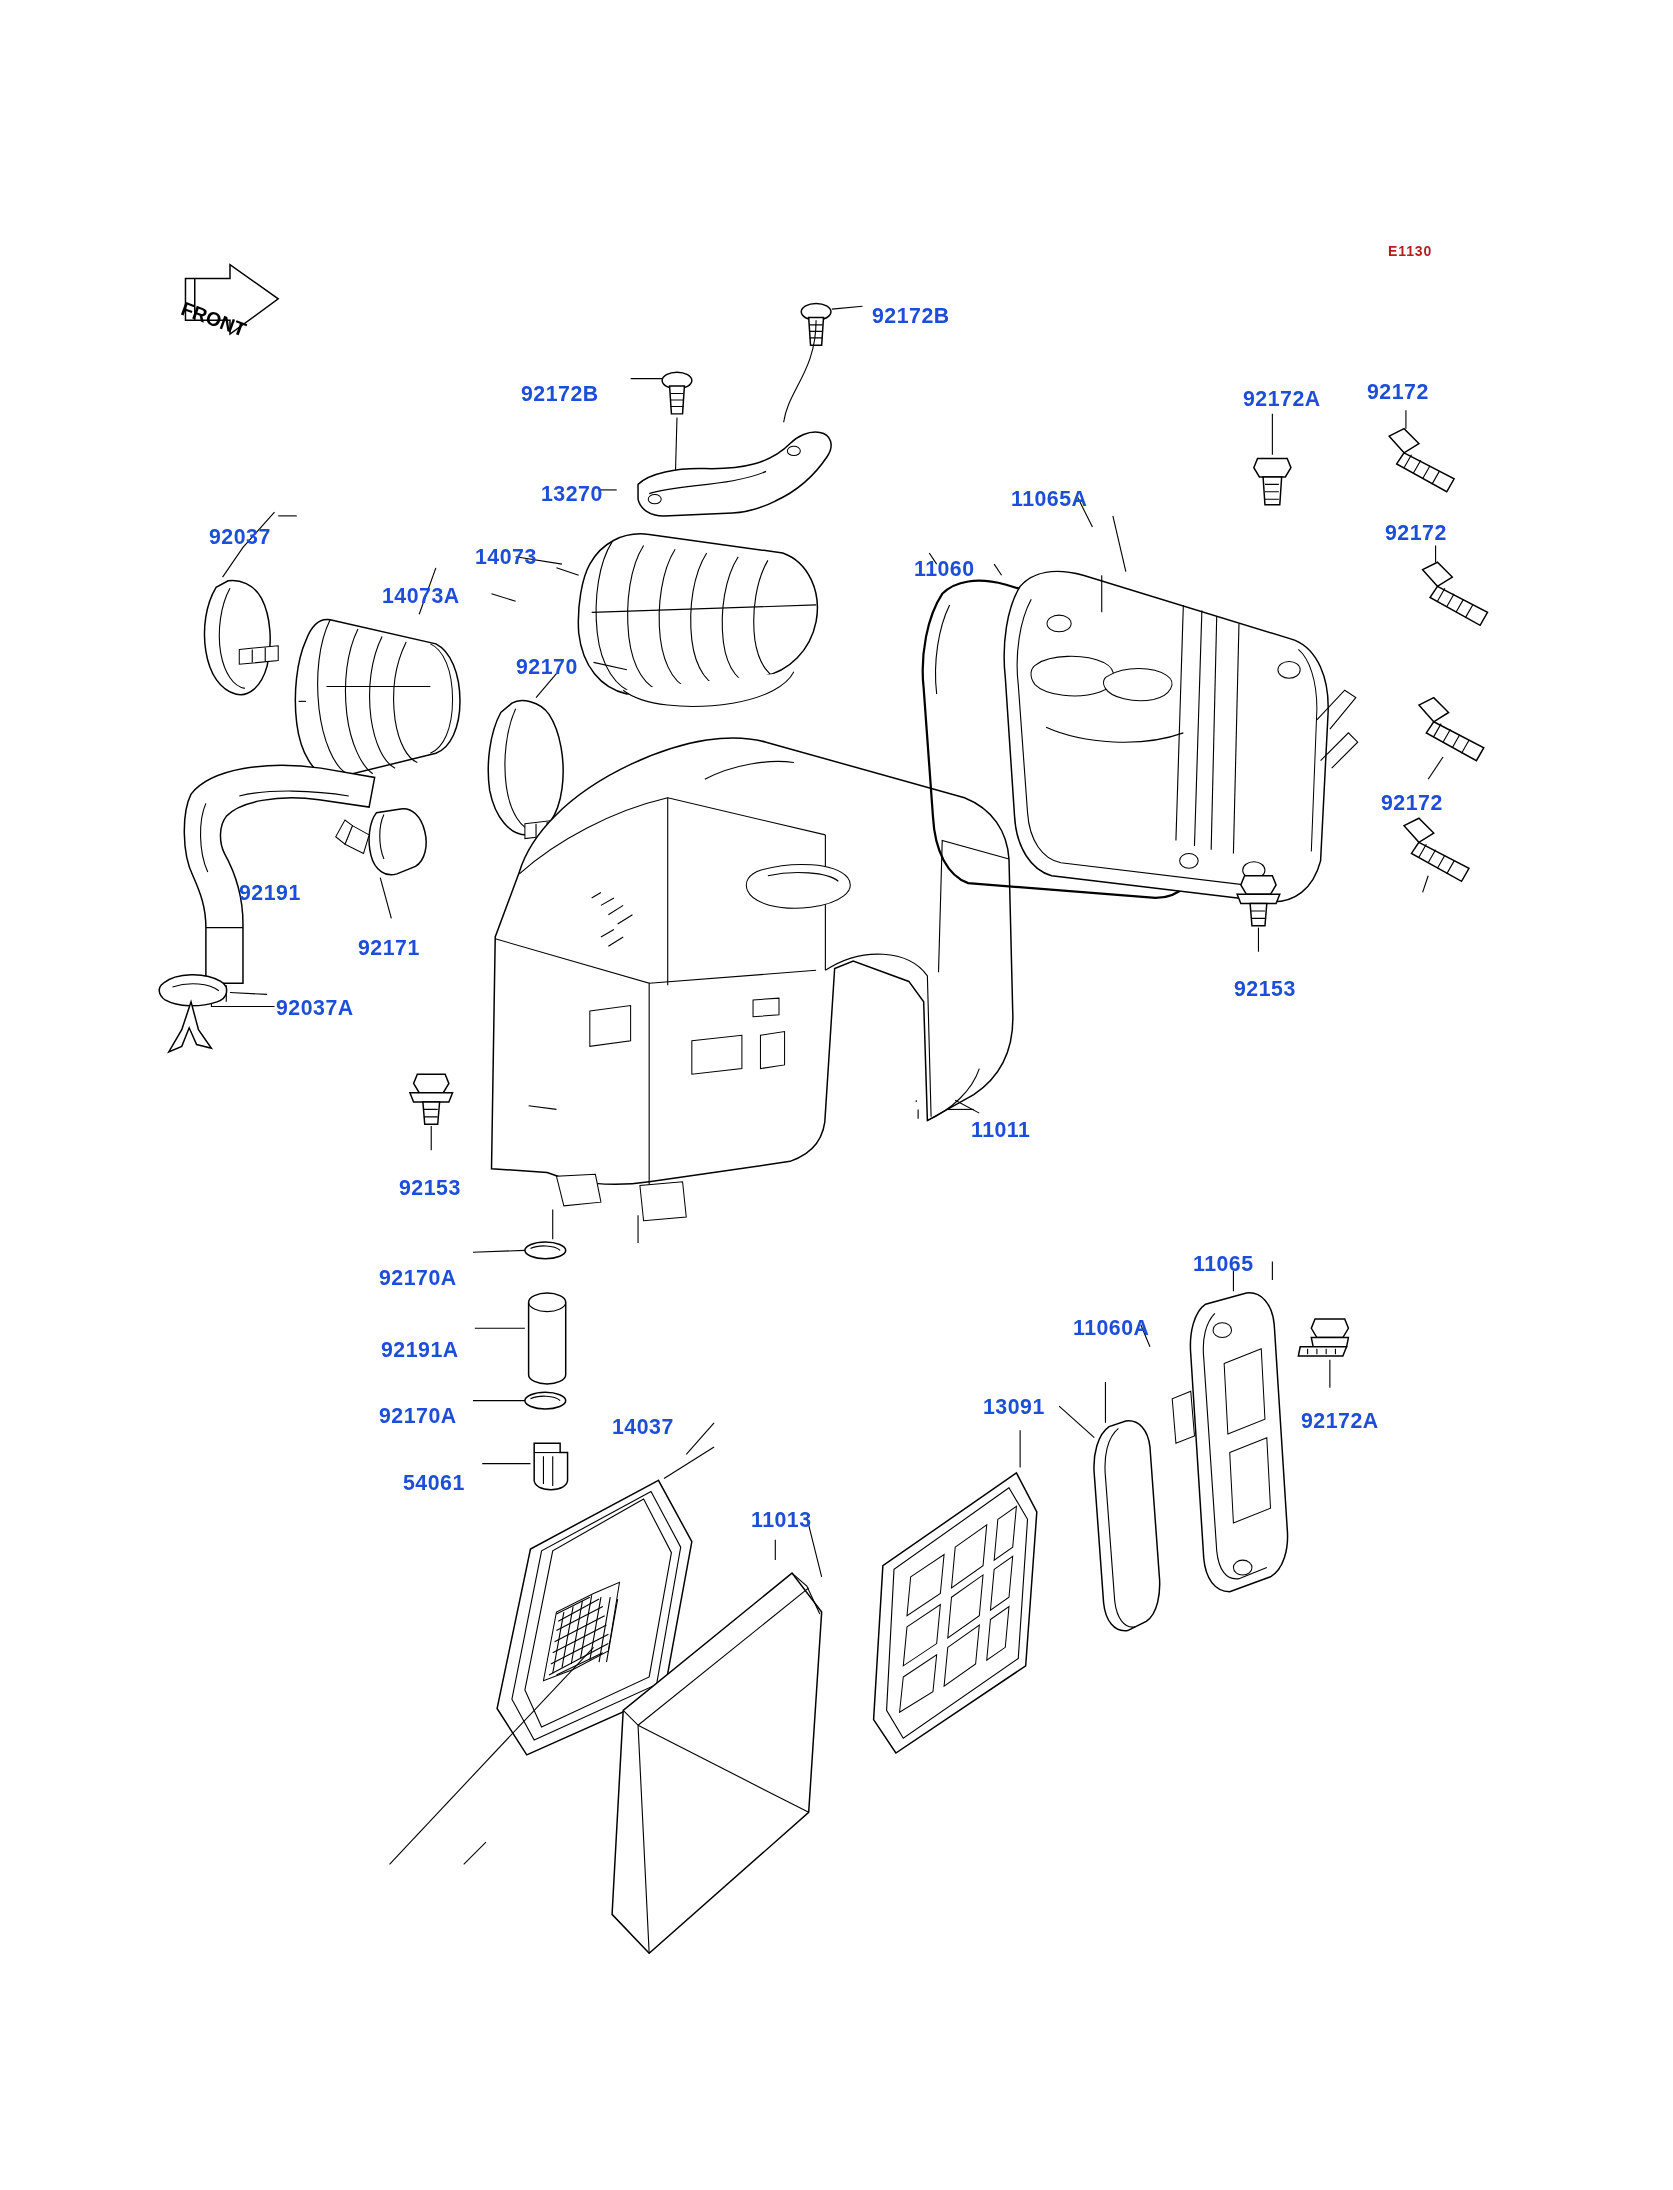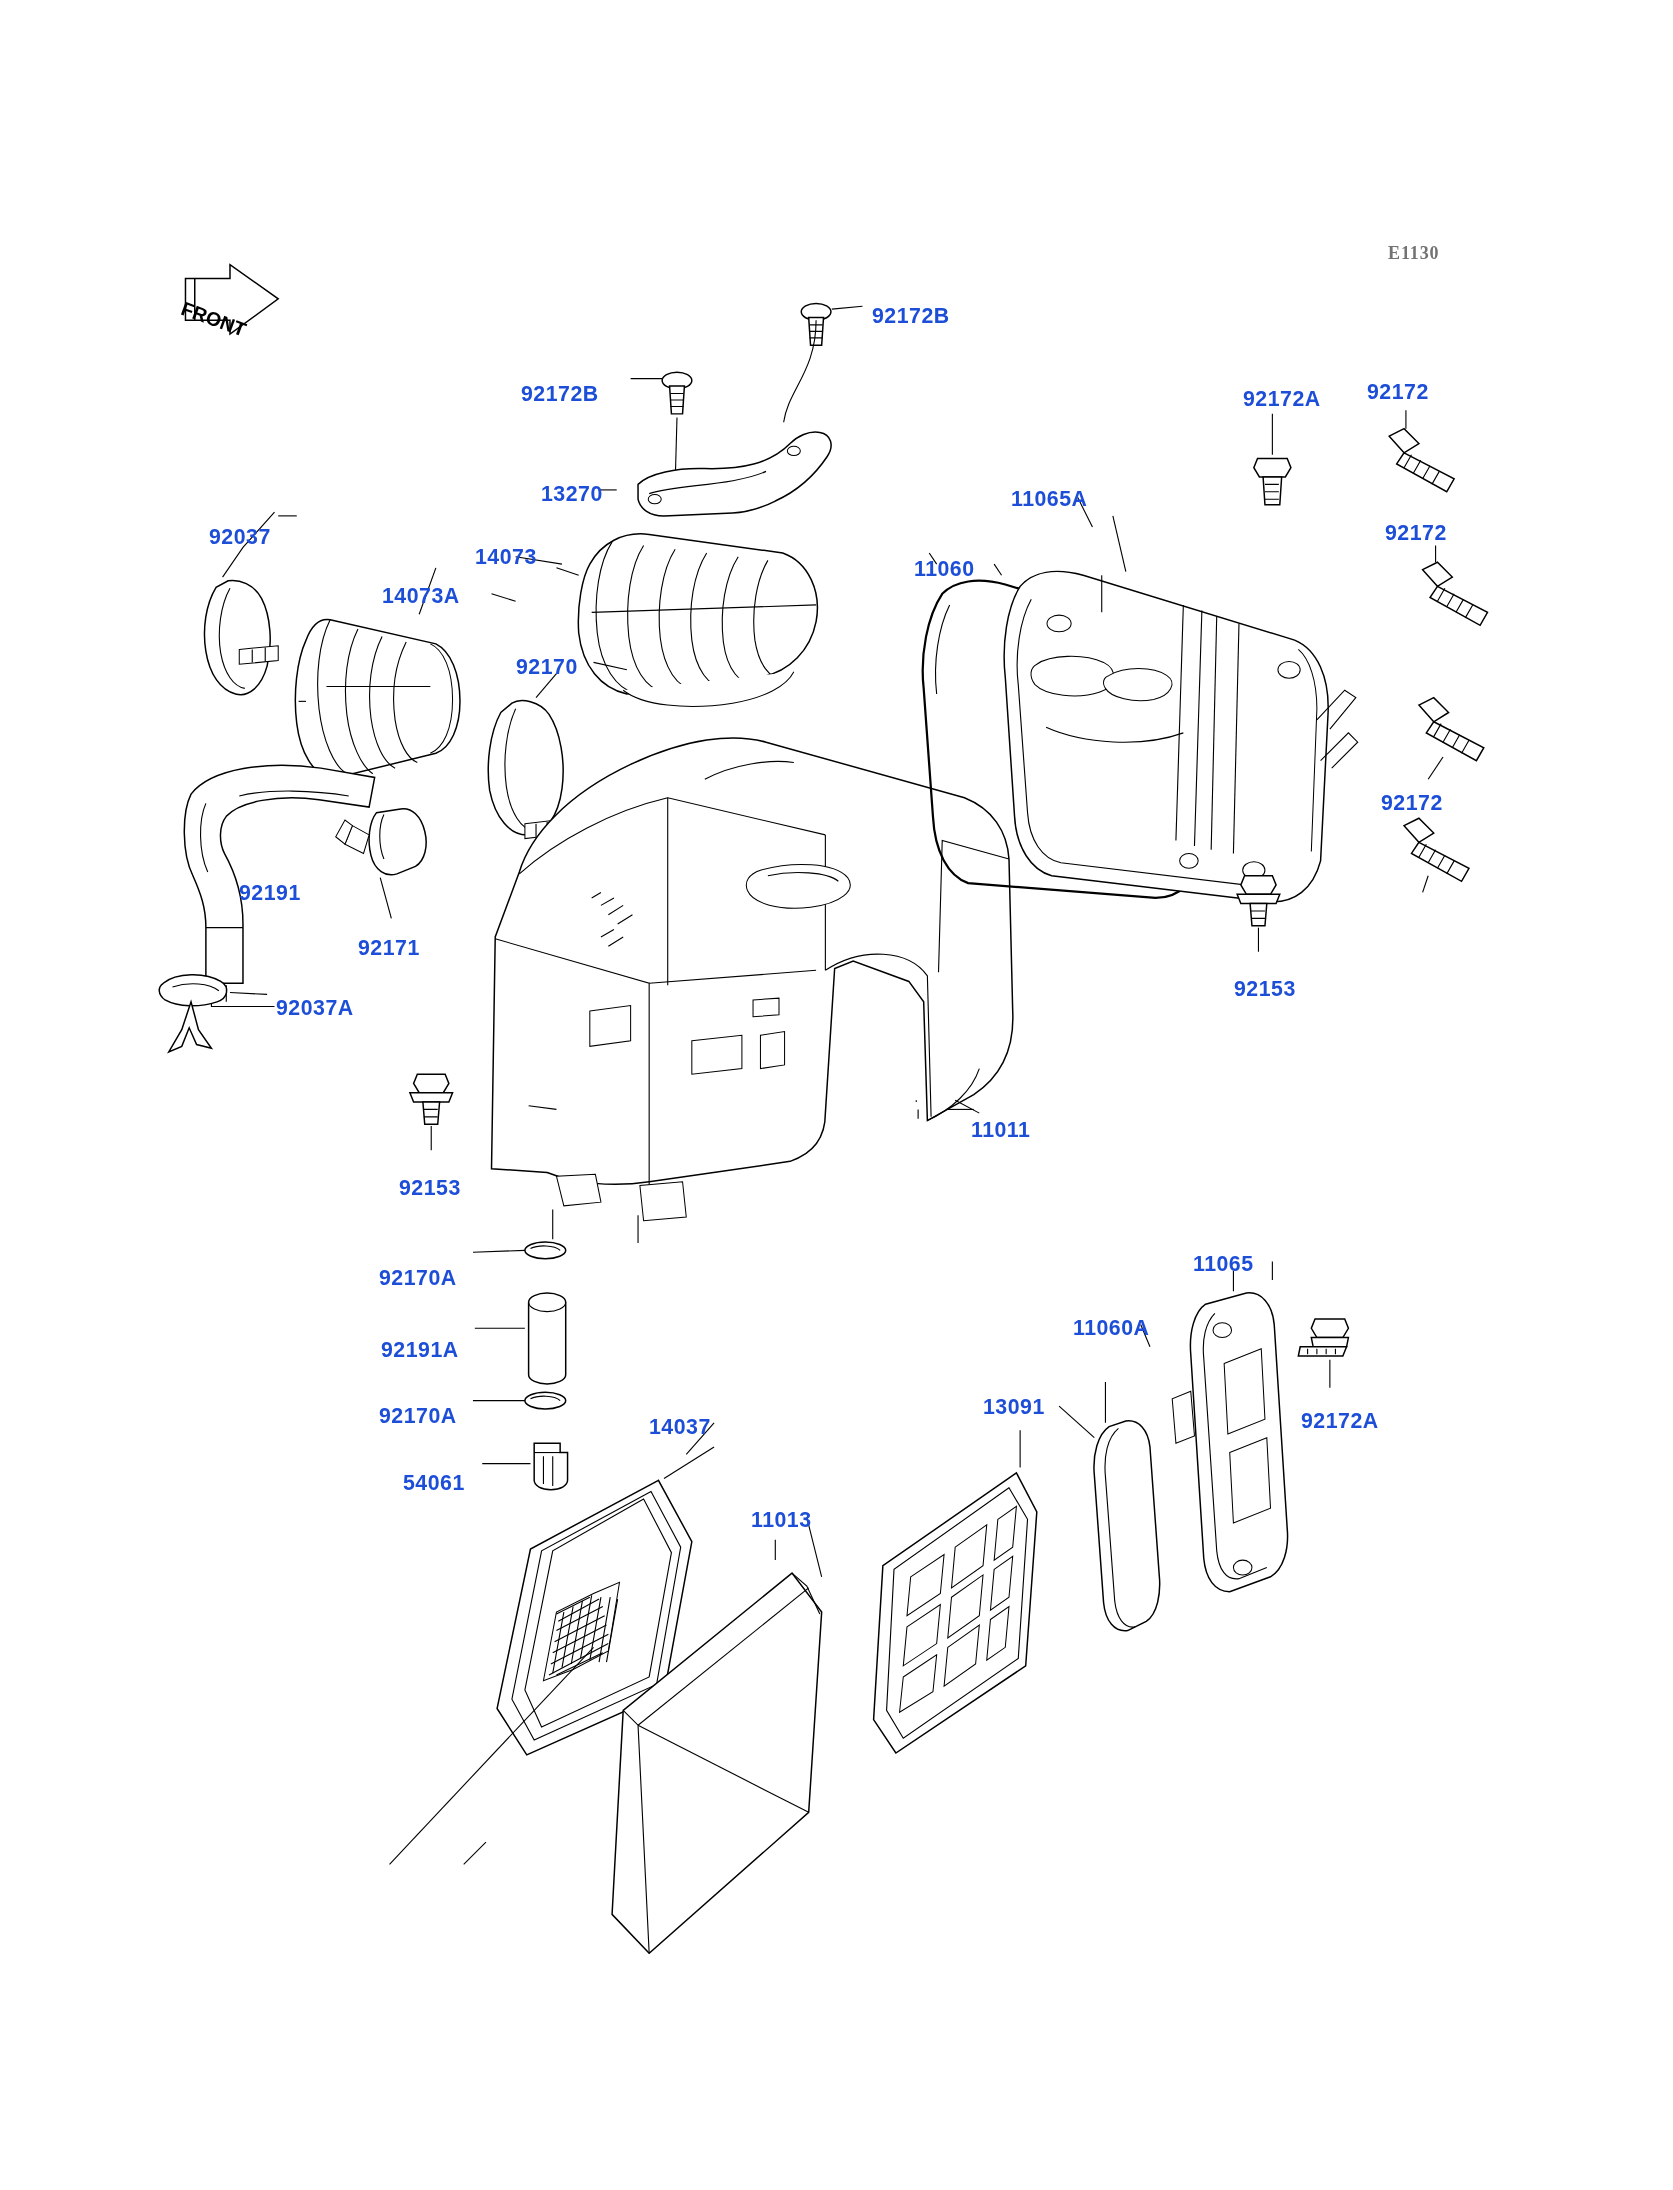--- a/index.html
+++ b/index.html
@@ -25,25 +25,25 @@
     position: absolute;
     font-family: "Liberation Sans", sans-serif;
     font-weight: bold;
     font-size: 21.3px;
     color: #1d4ed8;
     white-space: nowrap;
     letter-spacing: 0.5px;
   }
   .diagram-code {
     position: absolute;
-    font-family: Liberation Serif, serif;
+    font-family: Liberation Sans, sans-serif;
     font-weight: bold;
-    font-size: 18px;
+    font-size: 14px;
     letter-spacing: 0.9px;
-    color: #737373;
+    color: #b91c1c;
   }
   .front-text {
     position: absolute;
     font-family: "Liberation Sans", sans-serif;
     font-weight: bold;
     font-size: 19.5px;
     color: #000000;
   }
   svg.art {
     position: absolute;
@@ -448,18 +448,18 @@
   <div class="label" style="left:276px; top:996px;">92037A</div>
   <div class="label" style="left:943px; top:1118px;margin-left:28px;">11011</div>
   <div class="label" style="left:399px; top:1176px;">92153</div>
   <div class="label" style="left:1193px; top:1252px;">11065</div>
   <div class="label" style="left:379px; top:1266px;">92170A</div>
   <div class="label" style="left:1073px; top:1316px;">11060A</div>
   <div class="label" style="left:381px; top:1338px;">92191A</div>
   <div class="label" style="left:1301px; top:1409px;">92172A</div>
   <div class="label" style="left:983px; top:1395px;">13091</div>
   <div class="label" style="left:379px; top:1404px;">92170A</div>
-  <div class="label" style="left:649px; top:1415px;">14037</div>
+  <div class="label" style="left:612px; top:1415px;">14037</div>
   <div class="label" style="left:403px; top:1471px;">54061</div>
   <div class="label" style="left:751px; top:1508px;">11013</div>
 
 </div>
 
 
 </body></html>

